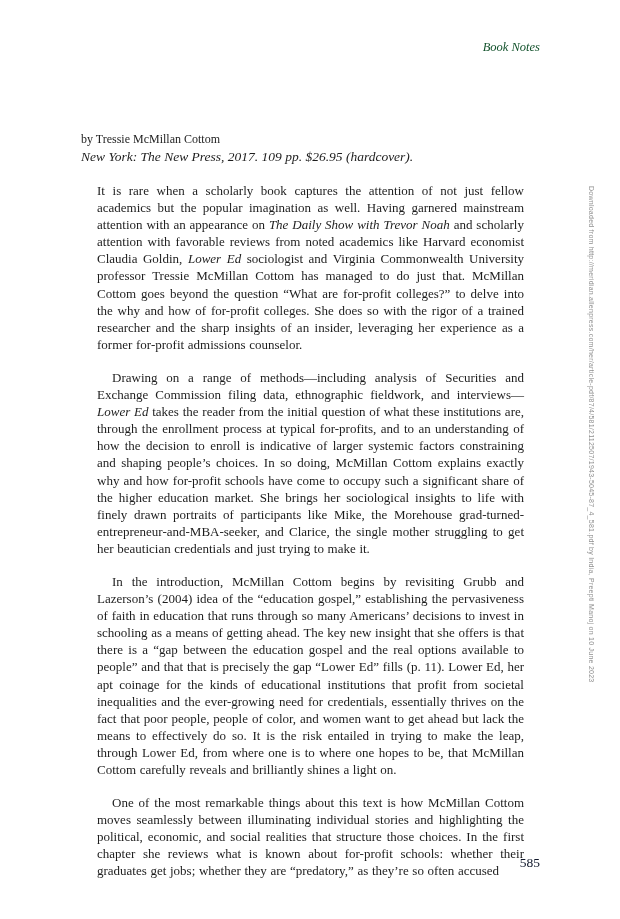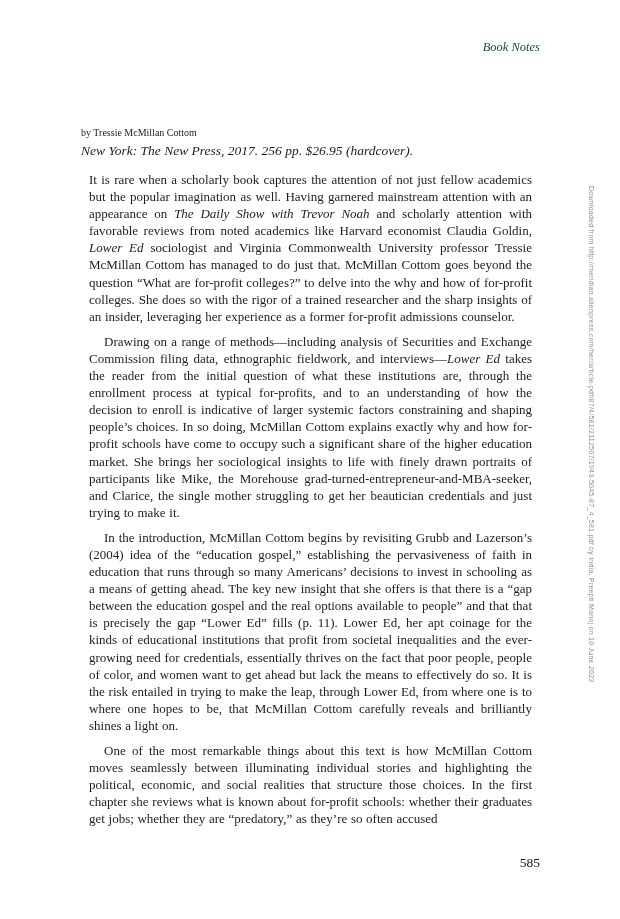--- a/index.html
+++ b/index.html
@@ -35,32 +35,32 @@
   .title {
     font-variant: small-caps;
     font-weight: 600;
     font-size: 14.5px;
     letter-spacing: 0.3px;
     line-height: 19px;
     margin: 0;
     color: #1d1d1d;
   }
   .byline {
-    font-size: 10px;
+    font-size: 12px;
     line-height: 18px;
-    margin-top: 3px;
+    margin-top: 9px;
   }
   .imprint {
     font-size: 13.5px;
     font-style: italic;
     line-height: 18px;
     margin-bottom: 11px;
   }
   .review-body p {
-    margin: 8px;
+    margin: 16px;
     font-size: 13px;
     line-height: 17.1px;
     text-align: justify;
     text-indent: 15px;
     hyphens: auto;
     word-spacing: 0.4px;
   }
   .review-body p:first-child {
     text-indent: 0;
   }
@@ -93,21 +93,21 @@
 <body>
 
 <div class="page">
 
   <div class="running-header">Book Notes</div>
 
   <div class="watermark">Downloaded from http://meridian.allenpress.com/her/article-pdf/87/4/581/2112507/1943-5045-87_4_581.pdf by India, Preepti Manoj on 10 June 2023</div>
 
   <main class="content">
     <div class="byline">by Tressie McMillan Cottom</div>
-    <div class="imprint">New York: The New Press, 2017. 256 pp. $26.95 (hardcover).</div>
+    <div class="imprint">New York: The New Press, 2017. 109 pp. $26.95 (hardcover).</div>
     <div class="review-body">
         <p><span>It is rare when a scholarly book captures the attention of not just fellow academics but the popular imagination as well. Having garnered mainstream attention with an appearance on </span><em>The Daily Show with Trevor Noah</em><span> and scholarly attention with favorable reviews from noted academics like Harvard economist Claudia Goldin, </span><em>Lower Ed</em><span> sociologist and Virginia Commonwealth University professor Tressie McMillan Cottom has managed to do just that. McMillan Cottom goes beyond the question “What are for-profit colleges?” to delve into the why and how of for-profit colleges. She does so with the rigor of a trained researcher and the sharp insights of an insider, leveraging her experience as a former for-profit admissions counselor.</span></p>
         <p><span>Drawing on a range of methods—including analysis of Securities and Exchange Commission filing data, ethnographic fieldwork, and interviews—</span><em>Lower Ed</em><span> takes the reader from the initial question of what these institutions are, through the enrollment process at typical for-profits, and to an understanding of how the decision to enroll is indicative of larger systemic factors constraining and shaping people’s choices. In so doing, McMillan Cottom explains exactly why and how for-profit schools have come to occupy such a significant share of the higher education market. She brings her sociological insights to life with finely drawn portraits of participants like Mike, the Morehouse grad-turned-entrepreneur-and-MBA-seeker, and Clarice, the single mother struggling to get her beautician credentials and just trying to make it.</span></p>
         <p><span>In the introduction, McMillan Cottom begins by revisiting Grubb and Lazerson’s (2004) idea of the “education gospel,” establishing the pervasiveness of faith in education that runs through so many Americans’ decisions to invest in schooling as a means of getting ahead. The key new insight that she offers is that there is a “gap between the education gospel and the real options available to people” and that that is precisely the gap “Lower Ed” fills (p. 11). Lower Ed, her apt coinage for the kinds of educational institutions that profit from societal inequalities and the ever-growing need for credentials, essentially thrives on the fact that poor people, people of color, and women want to get ahead but lack the means to effectively do so. It is the risk entailed in trying to make the leap, through Lower Ed, from where one is to where one hopes to be, that McMillan Cottom carefully reveals and brilliantly shines a light on.</span></p>
         <p><span>One of the most remarkable things about this text is how McMillan Cottom moves seamlessly between illuminating individual stories and highlighting the political, economic, and social realities that structure those choices. In the first chapter she reviews what is known about for-profit schools: whether their graduates get jobs; whether they are “predatory,” as they’re so often accused</span></p>
       </div>
   </main>
 
   <div class="page-number">585</div>
 

